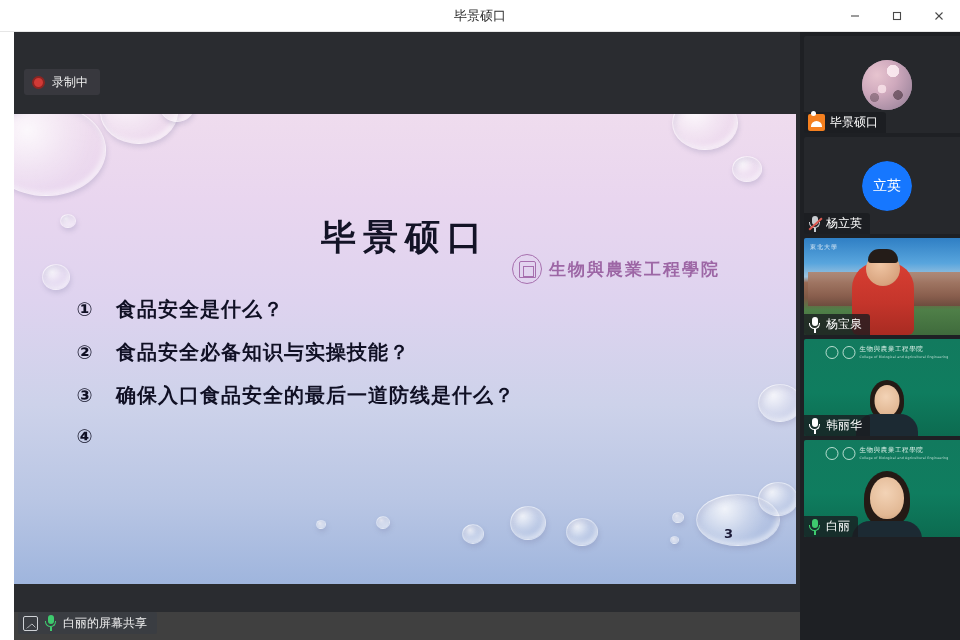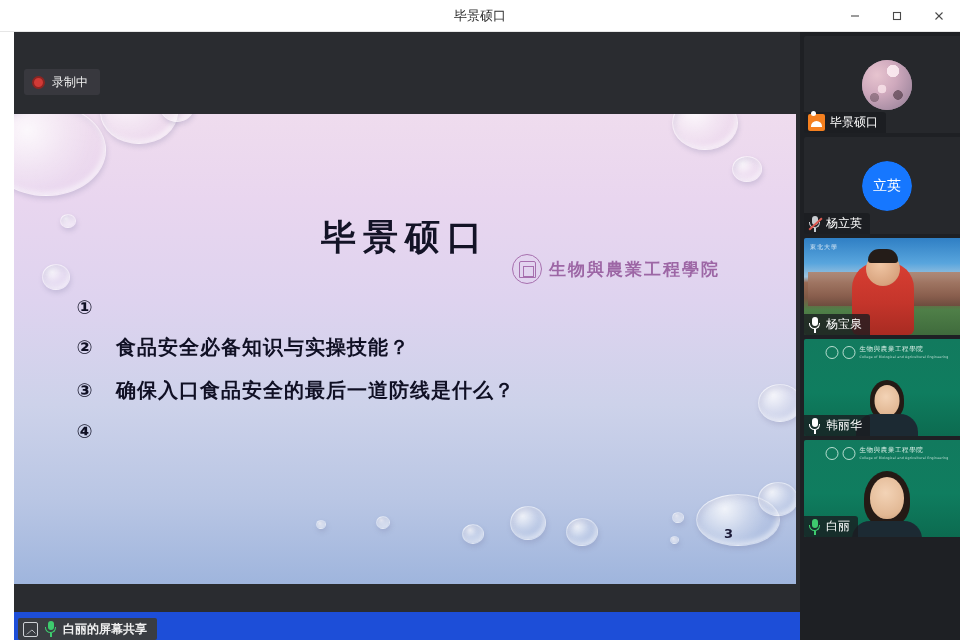--- a/index.html
+++ b/index.html
@@ -192,22 +192,22 @@
     font-size: 13px;
     font-weight: bold;
     color: #1b1b38;
     font-family: "DejaVu Sans", "Liberation Sans", sans-serif;
   }
 
   
   .share-bar {
     position: absolute; left: 0; bottom: 0;
     width: 786px; height: 28px;
-    background: #1d4ed8;
-    display: flex; align-items: flex-end; font-weight: bold;
+    background: #404040;
+    display: flex; align-items: flex-start;
   }
   .share-chip {
     height: 22px; margin-left: 4px;
     padding: 0 10px 0 5px;
     display: flex; align-items: center; gap: 6px;
     background: #3a3d42;
     border-radius: 2px;
   }
   .share-icon {
     width: 15px; height: 15px;
@@ -510,20 +510,21 @@
             <div class="logo-mark-inner"></div>
           </div>
           <div class="logo-text">生物與農業工程學院</div>
         </div>
 
         <div class="slide-title">毕景硕口</div>
 
         <div class="slide-list">
           <div class="slide-item">
             <span class="slide-item-num">①</span>
+            <span>食品安全是什么？</span>
           </div>
           <div class="slide-item">
             <span class="slide-item-num">②</span>
             <span>食品安全必备知识与实操技能？</span>
           </div>
           <div class="slide-item">
             <span class="slide-item-num">③</span>
             <span>确保入口食品安全的最后一道防线是什么？</span>
           </div>
           <div class="slide-item">

